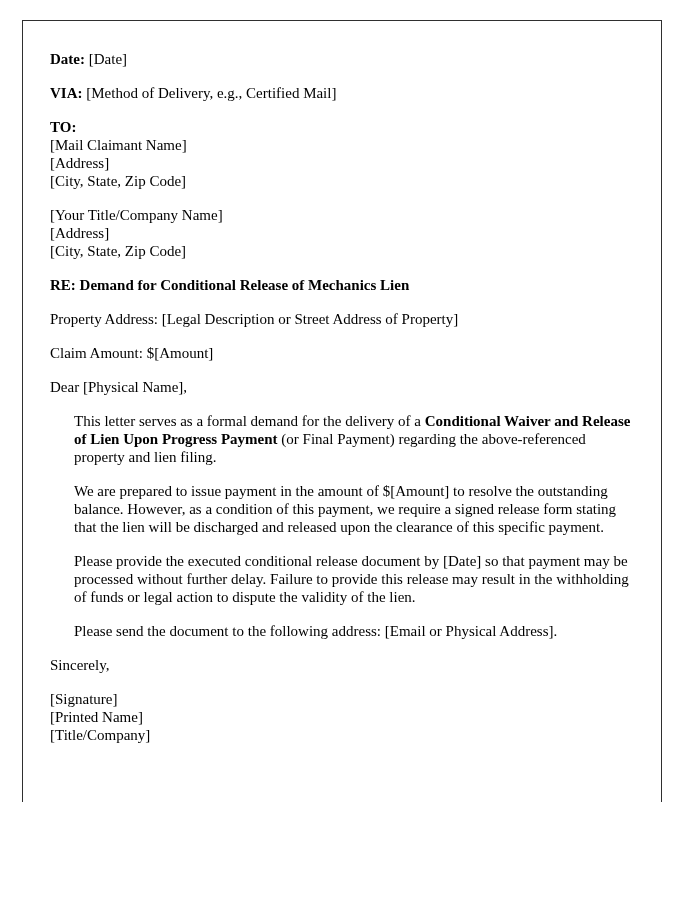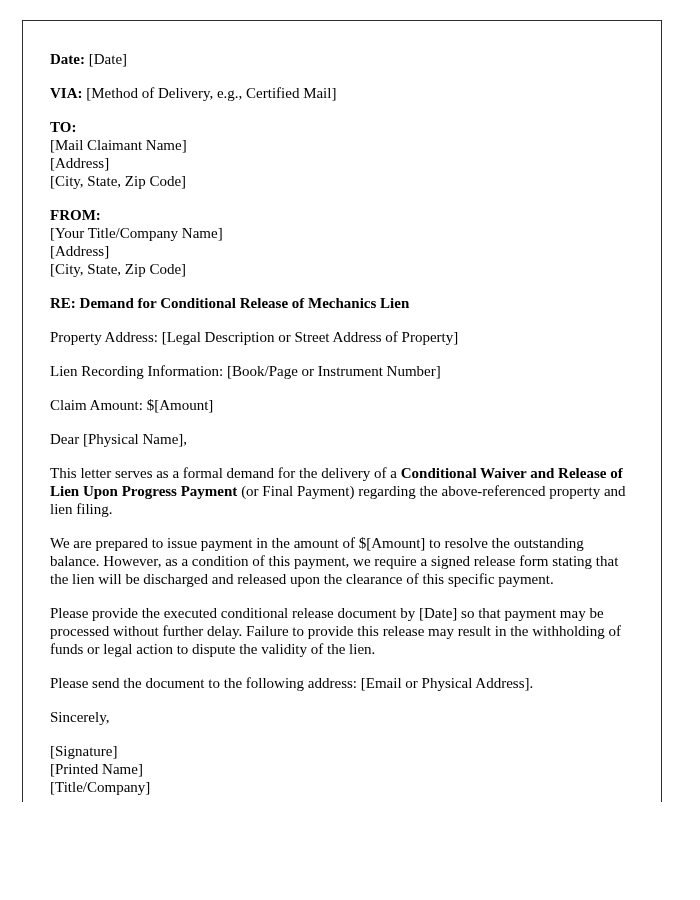--- a/index.html
+++ b/index.html
@@ -36,51 +36,49 @@
   .block {
     font-size: 15px;
     line-height: 18px;
     margin: 0 0 16px 0;
     font-family: Liberation Serif, serif;
   }
   .block .addr-line {
     display: block;
   }
   .b { font-weight: bold; }
-  .para { max-width: 586px; }
+  .para { max-width: 586px; margin-left: 24px; }
 </style>
 </head>
 <body>
 
 <div class="page">
   <div class="sheet">
 
     <div class="line"><span class="b">Date:</span><span> [Date]</span></div>
 
     <div class="line"><span class="b">VIA:</span><span> [Method of Delivery, e.g., Certified Mail]</span></div>
 
     <div class="block">
       <span class="addr-line b">TO:</span>
       <span class="addr-line">[Mail Claimant Name]</span>
       <span class="addr-line">[Address]</span>
       <span class="addr-line">[City, State, Zip Code]</span>
     </div>
 
     <div class="block">
-      <span class="addr-line b">FROM:</span>
       <span class="addr-line">[Your Title/Company Name]</span>
       <span class="addr-line">[Address]</span>
       <span class="addr-line">[City, State, Zip Code]</span>
     </div>
 
     <div class="line b">RE: Demand for Conditional Release of Mechanics Lien</div>
 
     <div class="line">Property Address: [Legal Description or Street Address of Property]</div>
 
-    <div class="line">Lien Recording Information: [Book/Page or Instrument Number]</div>
 
     <div class="line">Claim Amount: $[Amount]</div>
 
     <div class="line">Dear [Physical Name],</div>
 
     <div class="para"><span>This letter serves as a formal demand for the delivery of a </span><span class="b">Conditional Waiver and Release of Lien Upon Progress Payment</span><span> (or Final Payment) regarding the above-referenced property and lien filing.</span></div>
 
     <div class="para">We are prepared to issue payment in the amount of $[Amount] to resolve the outstanding balance. However, as a condition of this payment, we require a signed release form stating that the lien will be discharged and released upon the clearance of this specific payment.</div>
 
     <div class="para">Please provide the executed conditional release document by [Date] so that payment may be processed without further delay. Failure to provide this release may result in the withholding of funds or legal action to dispute the validity of the lien.</div>

